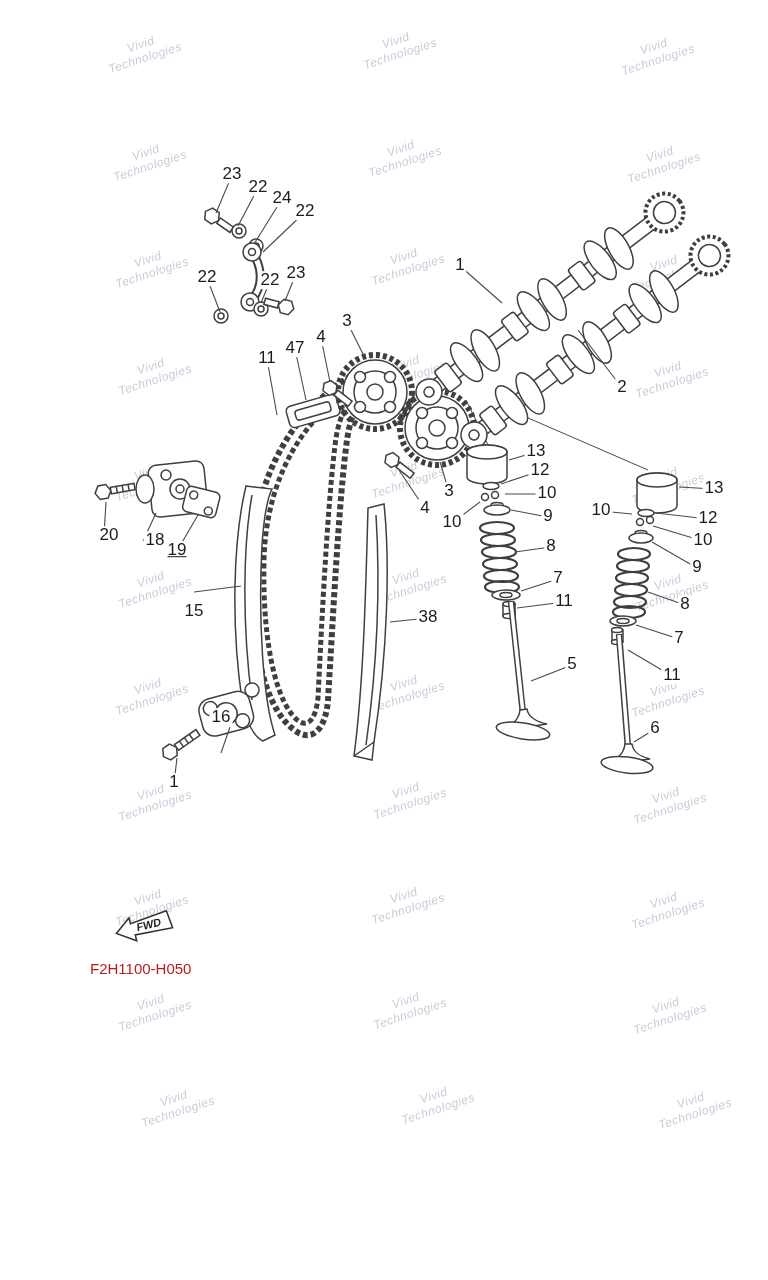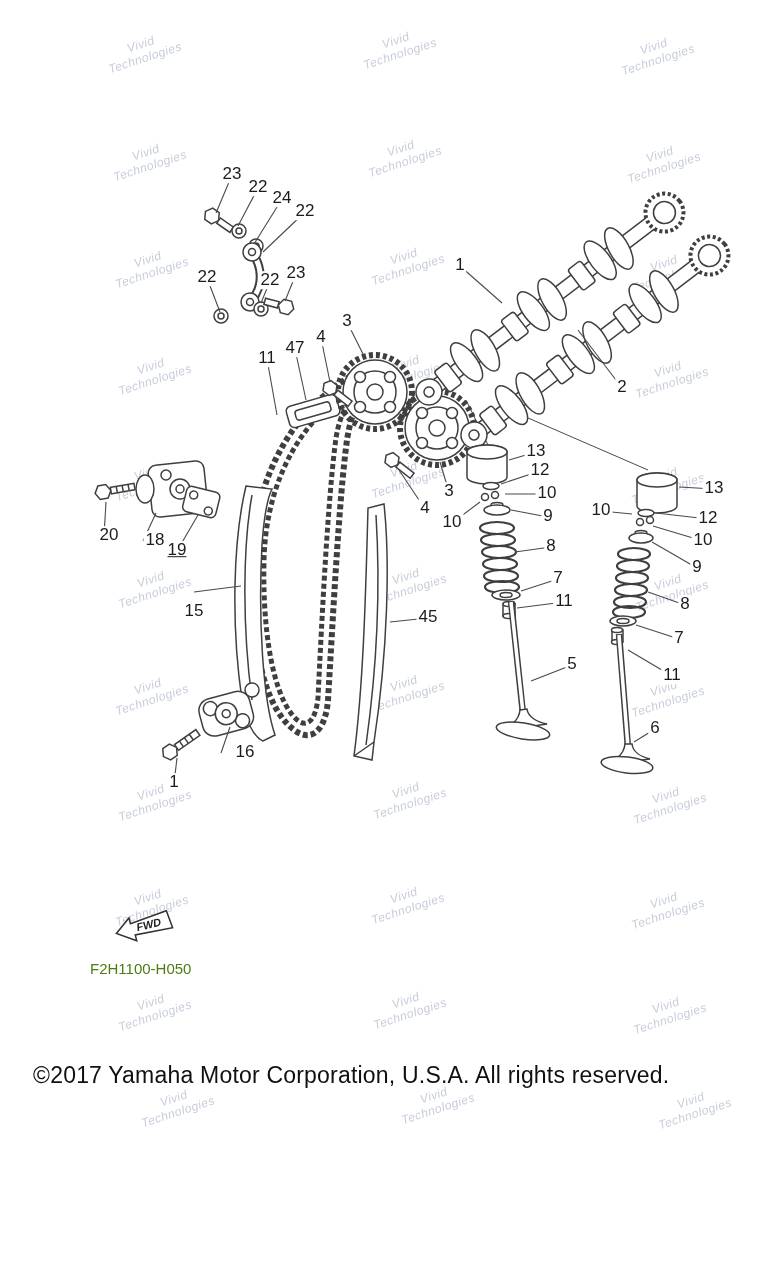--- a/index.html
+++ b/index.html
@@ -29,21 +29,21 @@
     line-height:1.05;
   }
   #leader-lines line { stroke:#4a4a4a; stroke-width:1.1; }
   
   svg.diagram { position:absolute; left:0; top:0; }
   .pd { stroke:#3f3f3f; stroke-width:1.5; fill:#fff; }
   .nf { fill:none; }
   
   .part-code {
     position:absolute; left:90px; top:960px;
-    font:15px "Liberation Sans", sans-serif; color:#4d7c0f;
+    font:15px "Liberation Sans", sans-serif; color:#b91c1c;
   }
   .copyright {
     position:absolute; left:33px; top:1062px; width:720px;
     font:23px "Liberation Sans", sans-serif; color:#101010;
     letter-spacing:.2px; white-space:nowrap;
   }
 </style>
 </head>
 <body>
 
@@ -495,21 +495,20 @@
       <span class="callout" style="left: 703px; top: 541px;">10</span>
       <span class="callout" style="left: 697px; top: 568px;">9</span>
       <span class="callout" style="left: 685px; top: 605px;">8</span>
       <span class="callout" style="left: 679px; top: 639px;">7</span>
       <span class="callout" style="left: 672px; top: 676px;">11</span>
       <span class="callout" style="left: 655px; top: 729px;">6</span>
       <span class="callout" style="left: 109px; top: 536px;">20</span>
       <span class="callout" style="left: 143px; top: 541px; margin-left: 12px;">18</span>
       <span class="callout" style="left: 177px; top: 551px; text-decoration: underline;">19</span>
       <span class="callout" style="left: 194px; top: 592px; margin-top: 20px;">15</span>
-      <span class="callout" style="left: 428px; top: 618px;">45</span>
-      <span class="callout" style="left: 221px; top: 753px; margin-left: 24px;">16</span>
+      <span class="callout" style="left: 428px; top: 618px;">38</span>
+      <span class="callout" style="left: 221px; top: 718px;">16</span>
       <span class="callout" style="left: 174px; top: 783px;">1</span>
     </div>
 
   <div class="part-code">F2H1100-H050</div>
-  <div class="copyright">©2017 Yamaha Motor Corporation, U.S.A. All rights reserved.</div>
 
 </div>
 
 </body></html>

